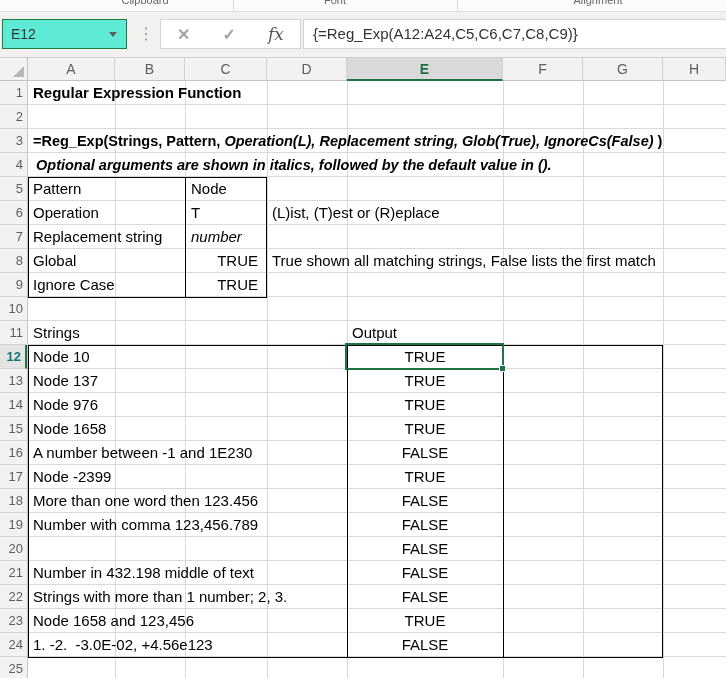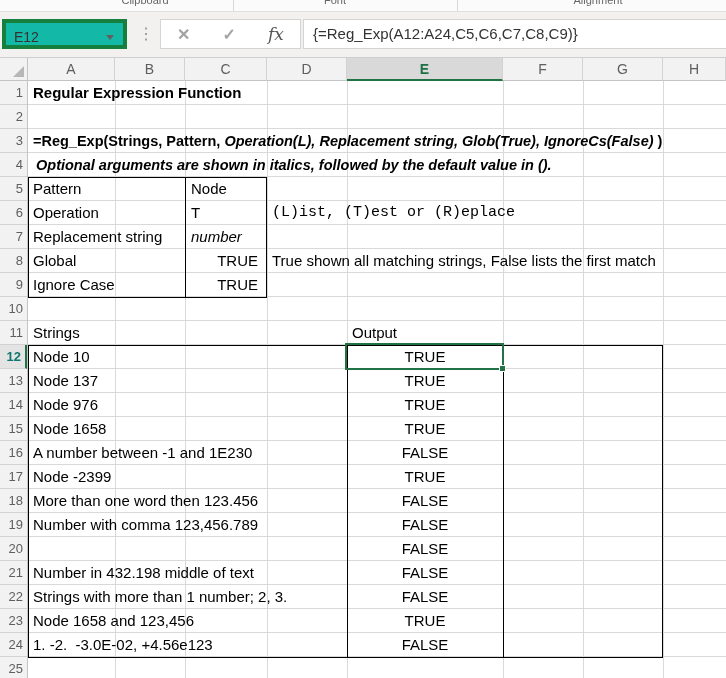--- a/index.html
+++ b/index.html
@@ -6,21 +6,21 @@
   body { font-family:"Liberation Sans", sans-serif; }
   .screen { position:relative; width:726px; height:678px; background:#fff; overflow:hidden; font-family:"Liberation Sans", sans-serif; }
 
   
   .ribbon-strip { position:absolute; left:0; top:0; width:726px; height:12px; background:#fbfbfb; border-bottom:1px solid #e1dfdd; overflow:hidden; }
   .ribbon-label { position:absolute; top:-10px; width:120px; text-align:center; font-size:11px; line-height:20px; color:#666; }
   .ribbon-sep { position:absolute; top:0; width:1px; height:11px; background:#d8d8d8; }
 
   
   .formula-row { position:absolute; left:0; top:12px; width:726px; height:46px; background:#f2f1f0; border-bottom:1px solid #cfcfcf; }
-  .name-box { position:absolute; left:2px; top:7px; width:125px; height:30px; background:#14b8a6; border:4px solid #15803d; }
+  .name-box { position:absolute; left:2px; top:7px; width:125px; height:30px; background:#5eead4; border:1px solid #15803d; }
   .name-box .nb-text { position:absolute; left:8px; top:0; line-height:28px; font-size:14px; color:#333; }
   .nb-arrow { position:absolute; right:9px; top:12px; width:0; height:0; border-left:4px solid transparent; border-right:4px solid transparent; border-top:5px solid #606060; }
   .dots { position:absolute; left:138px; top:8px; font-size:16px; color:#949494; line-height:28px; }
   .fx-box { position:absolute; left:160px; top:7px; width:141px; height:30px; background:#fff; border:1px solid #d4d4d4; display:flex; align-items:center; justify-content:space-around; }
   .icon-cancel { color:#a3a3a3; font-size:16px; font-weight:bold; }
   .icon-enter { color:#a3a3a3; font-size:16px; font-weight:bold; }
   .icon-fx { color:#555; font-size:17px; font-style:italic; font-family:"DejaVu Serif", serif; }
   .formula-input { position:absolute; left:303px; top:7px; width:423px; height:30px; background:#fff; border:1px solid #d4d4d4; border-right:none; }
   .formula-input span { position:absolute; left:9px; line-height:28px; font-size:15px; color:#333; white-space:pre; }
 
@@ -136,21 +136,21 @@
     <div class="box-border" style="left:0px; top:264px; width:635px; height:313px"></div>
     <div class="bline" style="left:319px; top:264px; height:313px"></div>
     <div class="bline" style="left:475px; top:264px; height:313px"></div>
 
     <div class="selection" style="border-color: rgb(33, 115, 70);"></div>
     <div class="fill-handle" style="background: rgb(33, 115, 70);"></div>
   <div class="cell" style="left: 5px; top: 96px;">Pattern</div>
       <div class="cell" style="left: 158px; top: 96px; width: 80px; text-align: left; padding-left: 5px; padding-right: 8px;">Node</div>
       <div class="cell" style="left: 5px; top: 120px;">Operation</div>
       <div class="cell" style="left: 158px; top: 120px; width: 80px; text-align: left; padding-left: 5px; padding-right: 8px;">T</div>
-      <div class="cell" style="left: 244px; top: 120px; font-family: Liberation Mono, monospace;">(L)ist, (T)est or (R)eplace</div>
+      <div class="cell" style="left: 244px; top: 120px;">(L)ist, (T)est or (R)eplace</div>
       <div class="cell" style="left: 5px; top: 144px;">Replacement string</div>
       <div class="cell" style="left: 158px; top: 144px; width: 80px; text-align: left; padding-left: 5px; padding-right: 0; font-style: italic;">number</div>
       <div class="cell" style="left: 5px; top: 168px;">Global</div>
       <div class="cell" style="left: 158px; top: 168px; width: 80px; text-align: right; padding-left: 5px; padding-right: 8px;">TRUE</div>
       <div class="cell" style="left: 244px; top: 168px;">True shown all matching strings, False lists the first match</div>
       <div class="cell" style="left: 5px; top: 192px;">Ignore Case</div>
       <div class="cell" style="left: 158px; top: 192px; width: 80px; text-align: right; padding-left: 5px; padding-right: 8px;">TRUE</div>
       <div class="cell" style="left: 5px; top: 264px;">Node 10</div>
       <div class="cell" style="left: 319px; top: 264px; width: 156px; text-align: center;">TRUE</div>
       <div class="cell" style="left: 5px; top: 288px;">Node 137</div>

